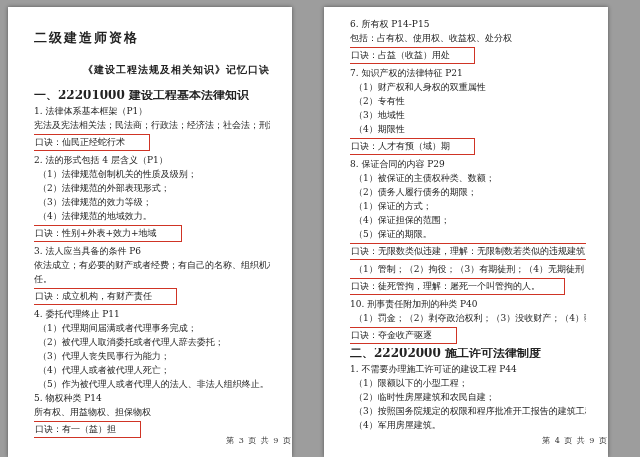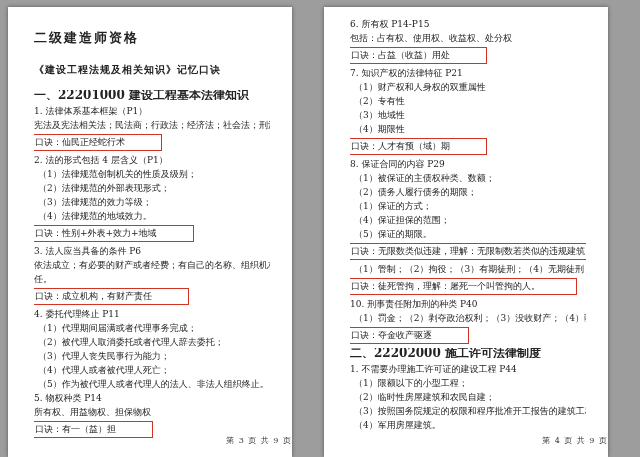--- a/index.html
+++ b/index.html
@@ -16,35 +16,35 @@
     box-shadow: 0 0 4px rgba(0,0,0,0.45);
   }
   .page-left  { left: 8px; }
   .page-right { left: 324px; }
   .page-inner { padding: 12px 22px 0 26px; }
   .doc-title {
     text-align: left; font-weight: bold; font-size: 13px;
     margin: 10px 0 16px 0; letter-spacing: 2px;
   }
   .doc-subtitle {
-    text-align: left; font-weight: bold; font-size: 10px;
+    text-align: right; font-weight: bold; font-size: 10px;
     margin: 0 0 13px 0; letter-spacing: 1px;
   }
   .line {
     font-size: 9px; line-height: 10px; margin-bottom: 4px;
     white-space: nowrap; overflow: hidden;
   }
   .line.sec { font-weight: bold; font-size: 12px; margin: 2px 0 6px 0; }
   .line.text { }
   .line.sub { padding-left: 4px; }
   .line.koujue { margin: 1px 0 4px 0; }
   .red-box {
     display: inline-block;
     border: 1.5px solid #cf3425;
-    padding: 2px 36px 3px 4px;
+    padding: 2px 24px 3px 4px;
     margin-left: -4px;
   }
   .footer {
     position: absolute; bottom: 11px; left: 0; right: 0;
     text-align: right; font-size: 8px; color: #333;
     letter-spacing: 1px;
   }
 </style>
 </head>
 <body>

